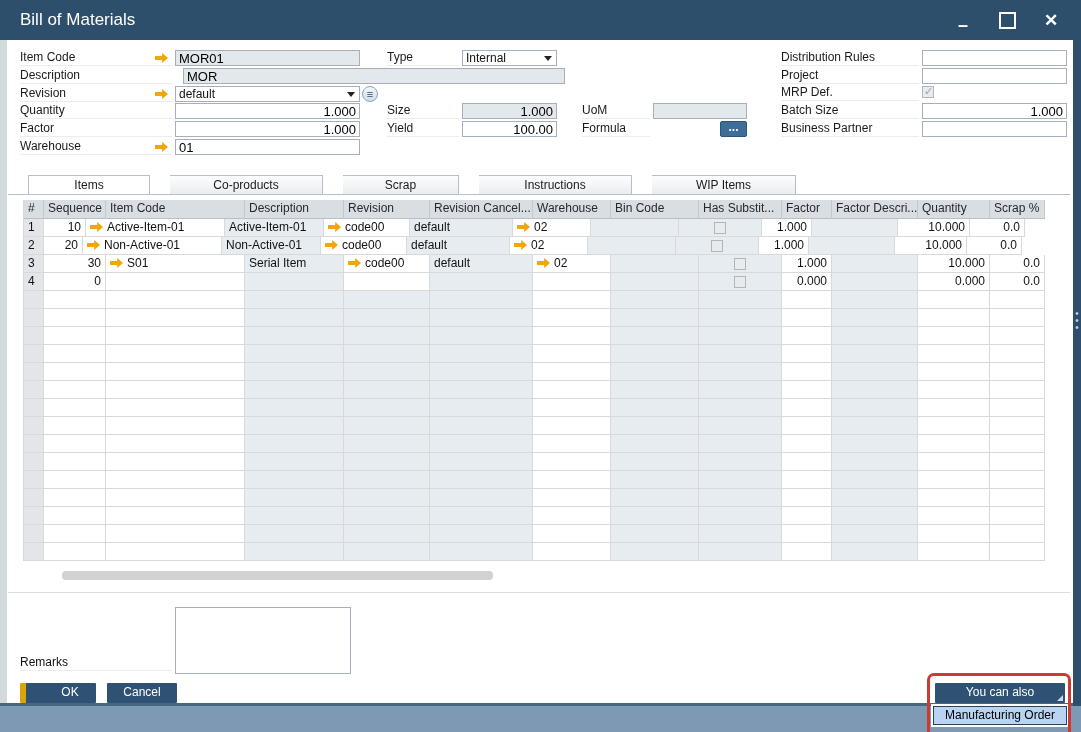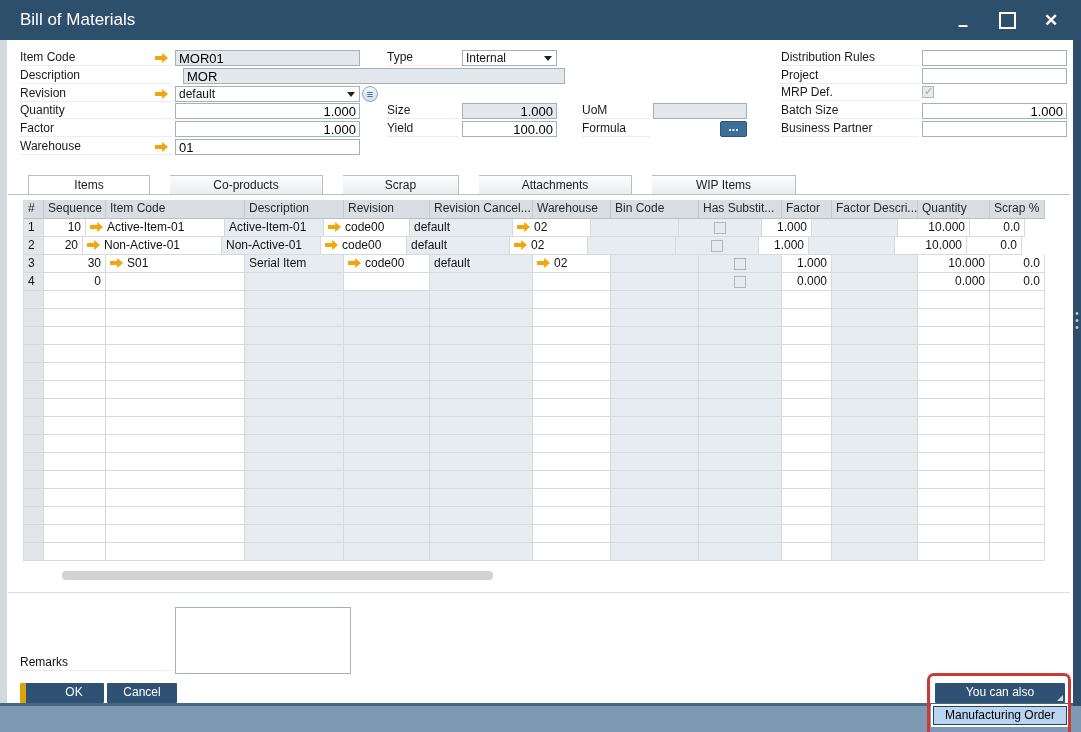--- a/index.html
+++ b/index.html
@@ -78,21 +78,21 @@
   .sep { position:absolute; left:8px; top:592px; width:1062px; height:1px; background:#dcdfe2; }
 
   
   .remarks-lbl { position:absolute; left:20px; top:655px; width:152px; height:16px;
                  border-bottom:1px solid #ececec; }
   .remarks-box { position:absolute; left:175px; top:607px; width:176px; height:67px;
                  border:1px solid #a6b0ba; background:#fff; resize:none;
                  font-family:"Liberation Sans",sans-serif; }
   .btn { position:absolute; top:683px; height:20px; background:#2e5174; color:#fff;
          text-align:center; line-height:19px; cursor:pointer; border-radius:1px; }
-  .btn-ok { left:20px; width:84px; border-left:6px solid #dca40a;padding-left:18px; }
+  .btn-ok { left:20px; width:76px; border-left:6px solid #dca40a;padding-left:18px; }
   .btn-cancel { left:107px; width:70px; }
   .btn-also { left:935px; width:130px; }
   .btn-also::after { content:""; position:absolute; right:2px; bottom:2px; width:0; height:0;
                      border-left:6px solid transparent; border-bottom:6px solid #cfd8e0; }
   .popup-item { position:absolute; left:933px; top:706px; width:134px; height:19px;
                 background:#b8d4f0; border:1px solid #28435c; box-shadow:0 0 0 2px #fff;
                 text-align:center; line-height:17px; color:#000; cursor:pointer; }
   .red-box { position:absolute; left:927px; top:673px; width:144px; height:70px;
              border:3px solid #cc3b33; border-radius:7px; pointer-events:none; }
 </style>
@@ -162,21 +162,21 @@
 <div class="lbl" style="left:781px;top:103px;width:138px">Batch Size</div>
 <input class="fld num" style="left: 922px; top: 103px; width: 145px;" value="1.000">
 
 <div class="lbl" style="left:781px;top:121px;width:138px">Business Partner</div>
 <input class="fld" style="left: 922px; top: 121px; width: 145px;" value="">
 
 <div class="tabstrip" id="tabs">
     <div class="tab active" style="width: 122px;">Items</div>
     <div class="tab" style="width: 153px;">Co-products</div>
     <div class="tab" style="width: 116px;">Scrap</div>
-    <div class="tab" style="width: 153px;">Attachments</div>
+    <div class="tab" style="width: 153px;">Instructions</div>
     <div class="tab" style="width: 144px;">WIP Items</div>
   </div>
 <div class="tabline"></div>
 
 <div class="grid" id="grid">
     <div class="tr head">
       <div class="th first" style="width: 21px;">#</div>
       <div class="th" style="width: 62px;">Sequence</div>
       <div class="th" style="width: 139px;">Item Code</div>
       <div class="th" style="width: 99px;">Description</div>

